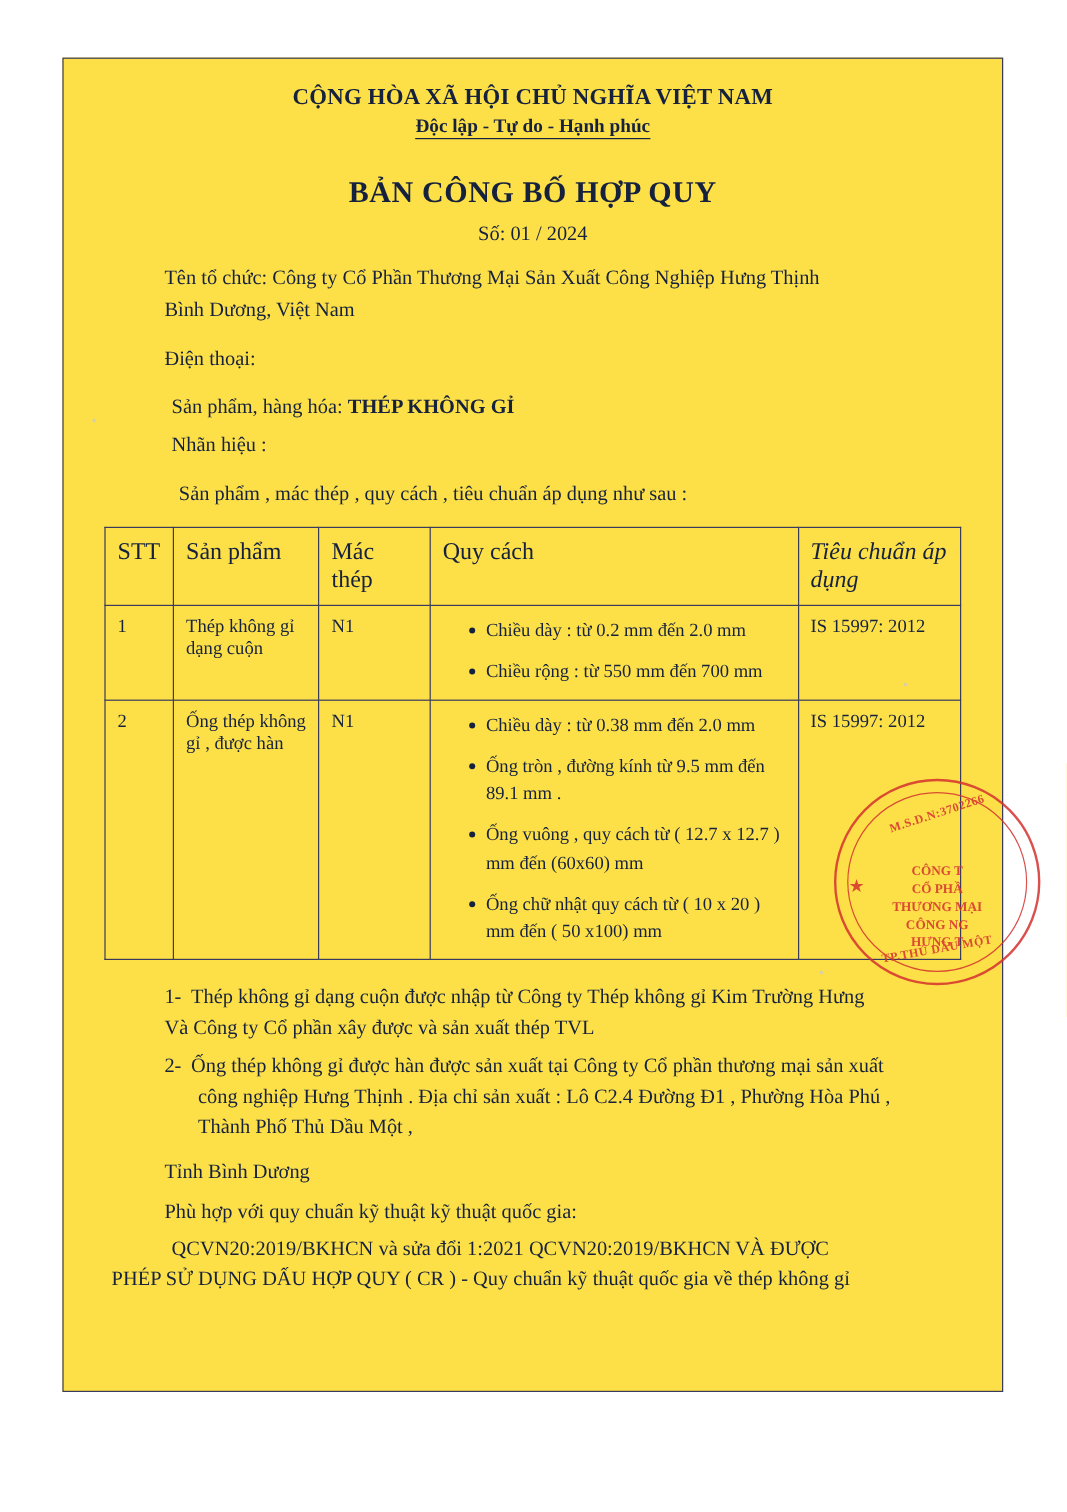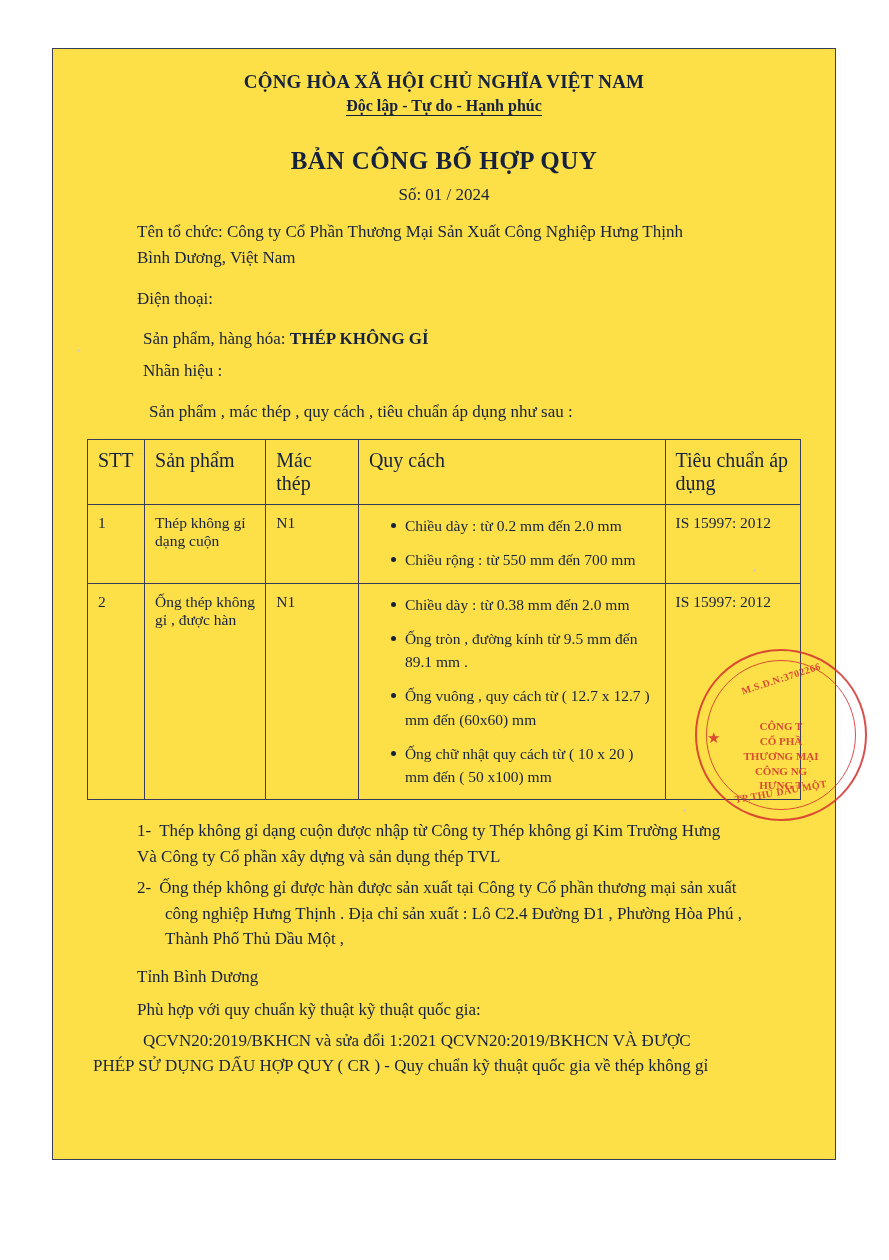--- a/index.html
+++ b/index.html
@@ -96,21 +96,21 @@
     text-align: left;
     font-weight: normal;
   }
   table.spec th {
     font-size: 20px;
   }
   .col-stt { width: 8%; text-align: center; }
   .col-sp { width: 17%; }
   .col-mac { width: 13%; text-align: center; }
   .col-quy { width: 43%; }
-  .col-tc { width: 19%; }
+  .col-tc { width: 19%; font-style: italic; }
   td.center { text-align: center; }
   .just {
     text-align: justify;
     text-justify: inter-word;
   }
   ul.quycach {
     margin: 0;
     padding-left: 22px;
     list-style: none;
   }
@@ -290,21 +290,21 @@
           <td>IS 15997: 2012</td>
         </tr>
       </tbody>
     </table>
 
     <div class="notes">
       <div class="note-item">
         <span class="note-num">1-</span>
         <span class="note-body">Thép không gỉ dạng cuộn được nhập từ Công ty Thép không gỉ Kim Trường Hưng</span>
       </div>
-      <div class="note-cont">Và Công ty Cổ phần xây dựng và sản dụng thép TVL</div>
+      <div class="note-cont">Và Công ty Cổ phần xây được và sản xuất thép TVL</div>
       <div class="note-item">
         <span class="note-num">2-</span>
         <span class="note-body">Ống thép không gỉ được hàn được sản xuất tại Công ty Cổ phần thương mại sản xuất</span>
       </div>
       <div class="note-cont2">công nghiệp Hưng Thịnh . Địa chỉ sản xuất : Lô C2.4 Đường Đ1 , Phường Hòa Phú ,</div>
       <div class="note-cont2">Thành Phố Thủ Dầu Một ,</div>
     </div>
 
     <div class="tail">
       <div class="l1">Tỉnh Bình Dương</div>

